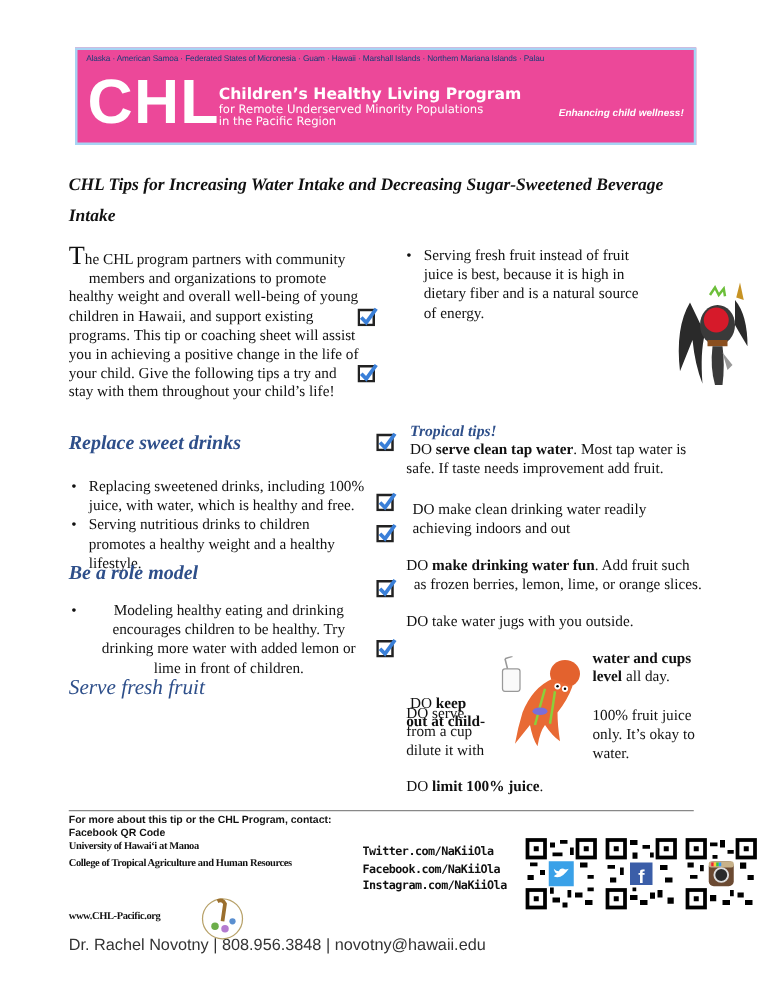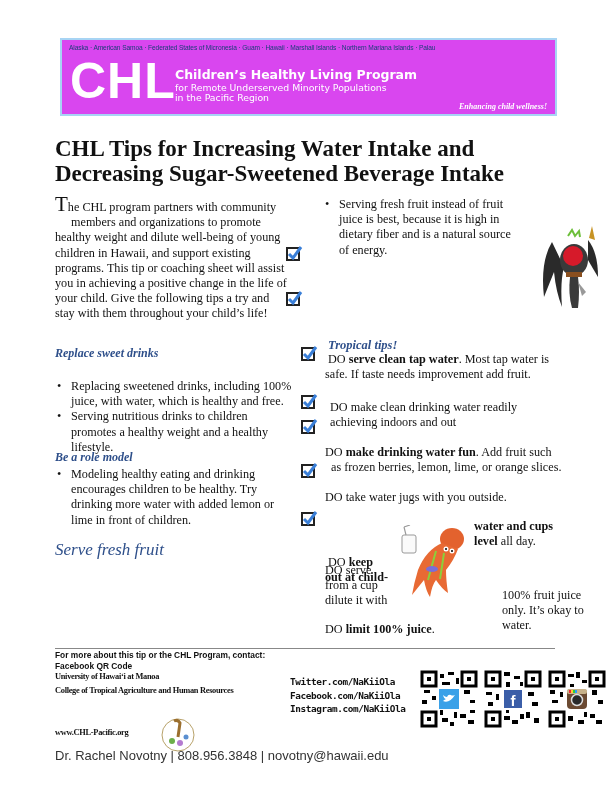--- a/index.html
+++ b/index.html
@@ -1,37 +1,37 @@
 <!DOCTYPE html>
 <html><head>
 <meta charset="utf-8">
 <style>
   html, body { margin:0; padding:0; background:#ffffff; }
   body { width:612px; height:792px; position:relative; overflow:hidden; font-family:"DejaVu Serif", serif; color:#111; }
   .abs { position:absolute; }
 
   
-  .banner { left:60px; top:38px; width:497px; height:78px; background:#d946ef; border:2px solid #a7d4f4; box-sizing:border-box; }
+  .banner { left:60px; top:38px; width:497px; height:78px; background:#ec4899; border:2px solid #a7d4f4; box-sizing:border-box; }
   .banner-regions { left:7px; top:4px; font-family:"Liberation Sans", sans-serif; font-size:6.6px; color:#1a3d78; white-space:nowrap; letter-spacing:-0.1px; }
   .banner-logo { left:8px; top:16px; font-family:"Liberation Sans", sans-serif; font-weight:bold; font-size:50px; line-height:50px; color:#ffffff; letter-spacing:1px; }
   .banner-title { left:113px; top:27px; font-family:"DejaVu Sans", sans-serif; font-weight:bold; font-size:12.5px; color:#ffffff; white-space:nowrap; }
   .banner-sub1 { left:113px; top:42px; font-family:"DejaVu Sans", sans-serif; font-size:9.3px; color:#ffffff; white-space:nowrap; }
   .banner-sub2 { left:113px; top:52px; font-family:"DejaVu Sans", sans-serif; font-size:9.3px; color:#ffffff; white-space:nowrap; }
-  .banner-tagline { right:8px; top:62px; font-family:Liberation Serif, serif; font-weight:bold; font-style:italic; font-size:8px; color:#ffffff; white-space:nowrap; }
+  .banner-tagline { right:8px; top:46px; font-family:Liberation Sans, sans-serif; font-weight:bold; font-style:italic; font-size:8px; color:#ffffff; white-space:nowrap; }
 
   
-  .doc-title { left:55px; top:136px; width:510px; font-family:"Liberation Serif", serif; font-weight:bold; font-size:23px; line-height:25px; color:#111; }
+  .doc-title { left:55px; top:136px; width:510px; font-family:"Liberation Serif", serif; font-weight:bold; font-size:14px; line-height:25px; color:#111;font-style:italic; }
 
   
   .p { font-family:"Liberation Serif", serif; font-size:12.2px; line-height:15.2px; color:#111; }
   .intro { left:55px; top:197px; width:235px; }
   .dropcap { font-size:21px; line-height:14px; }
   .intro .indent { padding-left:16px; display:block; }
 
-  .heading { font-family:"Liberation Serif", serif; font-style:italic; font-weight:bold; font-size:12px; color:#2e4f8a; }
+  .heading { font-family:"Liberation Serif", serif; font-style:italic; font-weight:bold; font-size:16px; color:#2e4f8a; }
   .heading-plain { font-family:Liberation Serif, serif; font-style:italic; font-size:17px; color:#2e4f8a; }
 
   ul.bullets { margin:0; padding:0; list-style:none; }
   ul.bullets li { position:relative; padding-left:16px; font-family:"Liberation Serif", serif; font-size:12.2px; line-height:15.2px; }
   ul.bullets li::before { content:"•"; position:absolute; left:2px; top:0; }
 
   .checkbox { width:17px; height:16px; }
 
   .footer-rule { left:55px; top:648px; width:500px; height:1px; background:#888; }
   .foot-bold { font-family:"Liberation Sans", sans-serif; font-weight:bold; font-size:8.4px; color:#111; white-space:nowrap; }
@@ -51,34 +51,34 @@
   <div class="abs banner-sub1">for Remote Underserved Minority Populations</div>
   <div class="abs banner-sub2">in the Pacific Region</div>
   <div class="abs banner-tagline">Enhancing child wellness!</div>
 </div>
 
 <div class="abs doc-title">CHL Tips for Increasing Water Intake and Decreasing Sugar-Sweetened Beverage Intake</div>
 
 <div class="abs p intro">
   <span class="dropcap">T</span><span>he CHL program partners with community</span>
   <span class="indent">members and organizations to promote</span>
-  <span>healthy weight and dilute well-being of young children in Hawaii, and support existing programs.  This tip or coaching sheet will assist you in achieving a positive change in the life of your child.  Give the following tips a try and stay with them throughout your child’s life!</span>
+  <span>healthy weight and overall well-being of young children in Hawaii, and support existing programs.  This tip or coaching sheet will assist you in achieving a positive change in the life of your child.  Give the following tips a try and stay with them throughout your child’s life!</span>
 </div>
 
 <div class="abs" style="left:55px; top:346px; width:240px;">
   <div class="heading">Replace sweet drinks</div>
   <ul class="bullets" style="margin-top:18px;">
     <li>Replacing sweetened drinks, including 100% juice, with water, which is healthy and free.</li>
     <li>Serving nutritious drinks to children promotes a healthy weight and a healthy lifestyle.</li>
   </ul>
 </div>
 
 <div class="abs" style="left:55px; top:450px; width:240px;">
   <div class="heading">Be a role model</div>
-  <ul class="bullets" style="margin-top:2px;">
+  <ul class="bullets" style="margin-top:13px;text-align:center;">
     <li>Modeling healthy eating and drinking encourages children to be healthy. Try drinking more water with added lemon or lime in front of children.</li>
   </ul>
 </div>
 
 <div class="abs heading-plain" style="left:55px; top:540px;">Serve fresh fruit</div>
 
 <div class="abs" style="left:323px; top:197px; width:190px;">
   <ul class="bullets">
     <li>Serving fresh fruit instead of fruit juice is best, because it is high in dietary fiber and is a natural source of energy.</li>
   </ul>
@@ -152,21 +152,21 @@
 <div class="abs p" style="left:474px; top:519px; white-space:nowrap;">
   <div><b>water and cups</b></div>
   <div><b>level</b><span> all day.</span></div>
 </div>
 
 <div class="abs p" style="left:325px; top:563px; white-space:nowrap;">
   <div>DO serve</div>
   <div>from a cup</div>
   <div>dilute it with</div>
 </div>
-<div class="abs p" style="left:474px; top:588px; white-space:nowrap;margin-left:28px;">
+<div class="abs p" style="left:474px; top:565px; white-space:nowrap;">
   <div>100% fruit juice</div>
   <div>only. It’s okay to</div>
   <div>water.</div>
 </div>
 
 <svg class="abs" style="left:396px; top:525px;" width="78" height="72" viewBox="0 0 78 72">
   <rect x="6" y="10" width="14" height="18" rx="2" fill="#fafafa" stroke="#999" stroke-width="1"></rect>
   <line x1="10" y1="10" x2="8" y2="2" stroke="#999" stroke-width="1.2"></line>
   <line x1="8" y1="2" x2="14" y2="0" stroke="#999" stroke-width="1.2"></line>
   <ellipse cx="56" cy="14" rx="12" ry="11" fill="#e3622e"></ellipse>

